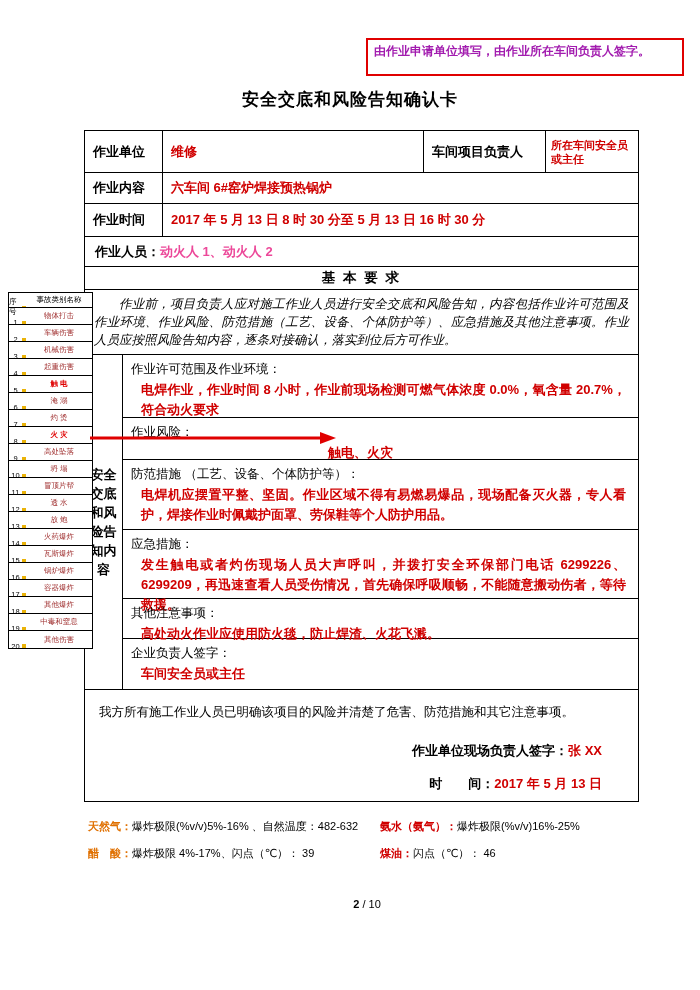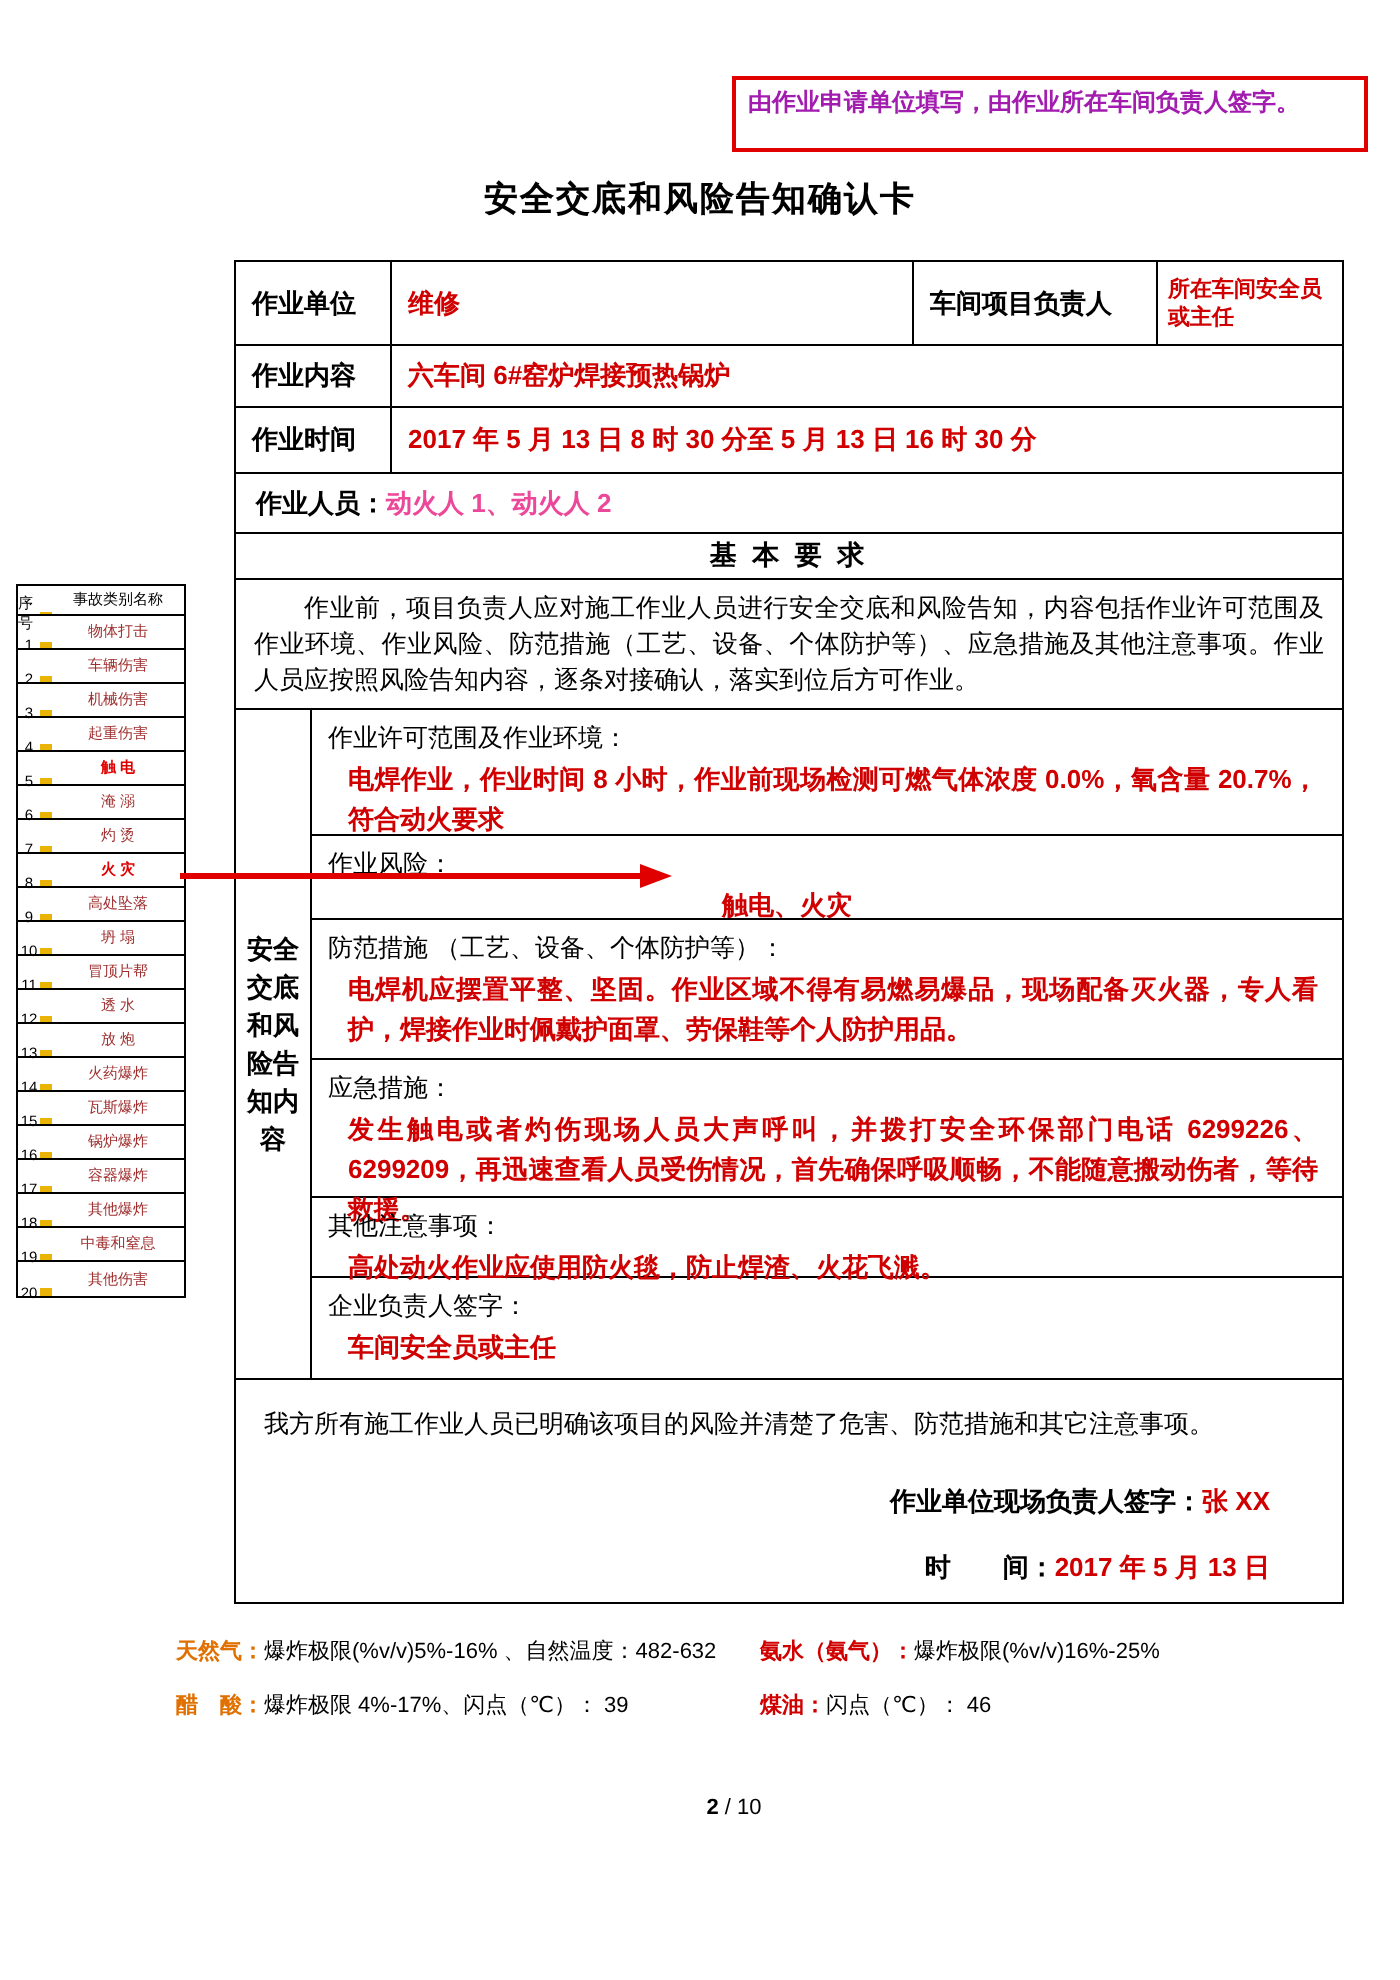--- a/index.html
+++ b/index.html
@@ -18,21 +18,21 @@
   }
 
   
   .title {
     position:absolute; left:0; top:88px; width:700px; text-align:center;
     font-size:17px; font-weight:bold; letter-spacing:1px;
   }
 
   
   .main-table {
-    position:absolute; left:117px; top:130px; width:555px;
+    position:absolute; left:84px; top:130px; width:555px;
     border:1px solid #000; font-size:13px;
   }
   .mrow { display:flex; border-bottom:1px solid #000; align-items:stretch; }
   .mrow:last-child { border-bottom:none; }
   .cell { display:flex; align-items:center; padding:2px 8px; }
   .brd-r { border-right:1px solid #000; }
 
   .r1 { height:42px; }
   .c-ulabel { width:78px; font-weight:bold; }
   .c-uvalue { flex:1; color:#d00000; font-weight:bold; }
@@ -47,21 +47,21 @@
   .r4 { height:30px; }
   .c-personnel { flex:1; font-weight:bold; padding-left:10px; }
   .c-personnel .val { color:#ec4899; }
 
   .r5 { height:23px; justify-content:center; }
   .c-basic { flex:1; justify-content:center; font-weight:bold; font-size:13.5px; letter-spacing:2px; }
 
   .r6 { height:65px; }
   .c-para {
     flex:1; font-size:12.5px; line-height:18px; text-align:justify;
-    padding:5px 9px; text-indent:2em; align-items:flex-start; display:block;
+    padding:5px 9px; text-indent:2em; align-items:flex-start; display:block;font-style:italic;
   }
 
   .r7 { height:335px; }
   .vlabel {
     width:38px; border-right:1px solid #000; display:flex;
     align-items:center; justify-content:center;
   }
   .vlabel span {
     display:block; width:28px; font-weight:bold; font-size:13px;
     line-height:19px; word-break:break-all; text-align:center;
@@ -89,21 +89,21 @@
   .date-line { text-align:right; padding-right:22px; margin-top:15px; font-weight:bold; font-size:13px; }
 
   
   .sidebar {
     position:absolute; left:8px; top:292px; width:85px;
     border:1px solid #000; font-size:7.5px; background:#fff;
   }
   .sb-row { display:flex; border-bottom:1px solid #000; height:17px; align-items:stretch; }
   .sb-row:last-child { border-bottom:none; }
   .sb-header { height:15px; }
-  .sb-num { width:17px; border-right:6px solid #eab308; display:flex; align-items:center; justify-content:center; color:#000;margin-top:13px; }
+  .sb-num { width:17px; border-right:4px solid #eab308; display:flex; align-items:center; justify-content:center; color:#000;margin-top:13px; }
   .sb-name { flex:1; display:flex; align-items:center; justify-content:center; color:#a03030; }
   .sb-header .sb-name { color:#000; }
   .sb-hl .sb-name { color:#e00000; font-weight:bold; }
 
   
   .risk-arrow { position:absolute; left:90px; top:430px; }
 
   
   .footnotes { position:absolute; left:88px; top:819px; width:560px; font-size:11px; line-height:15px; }
   .fn-line { display:flex; margin-bottom:12px; }

